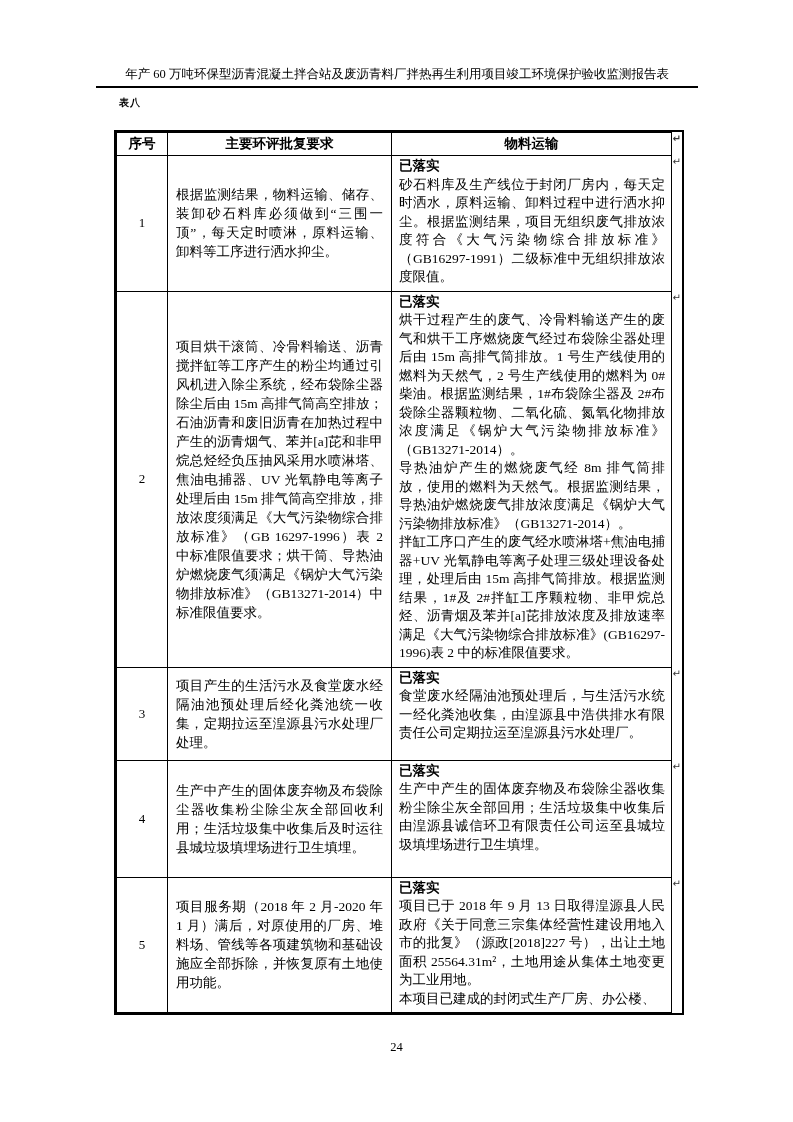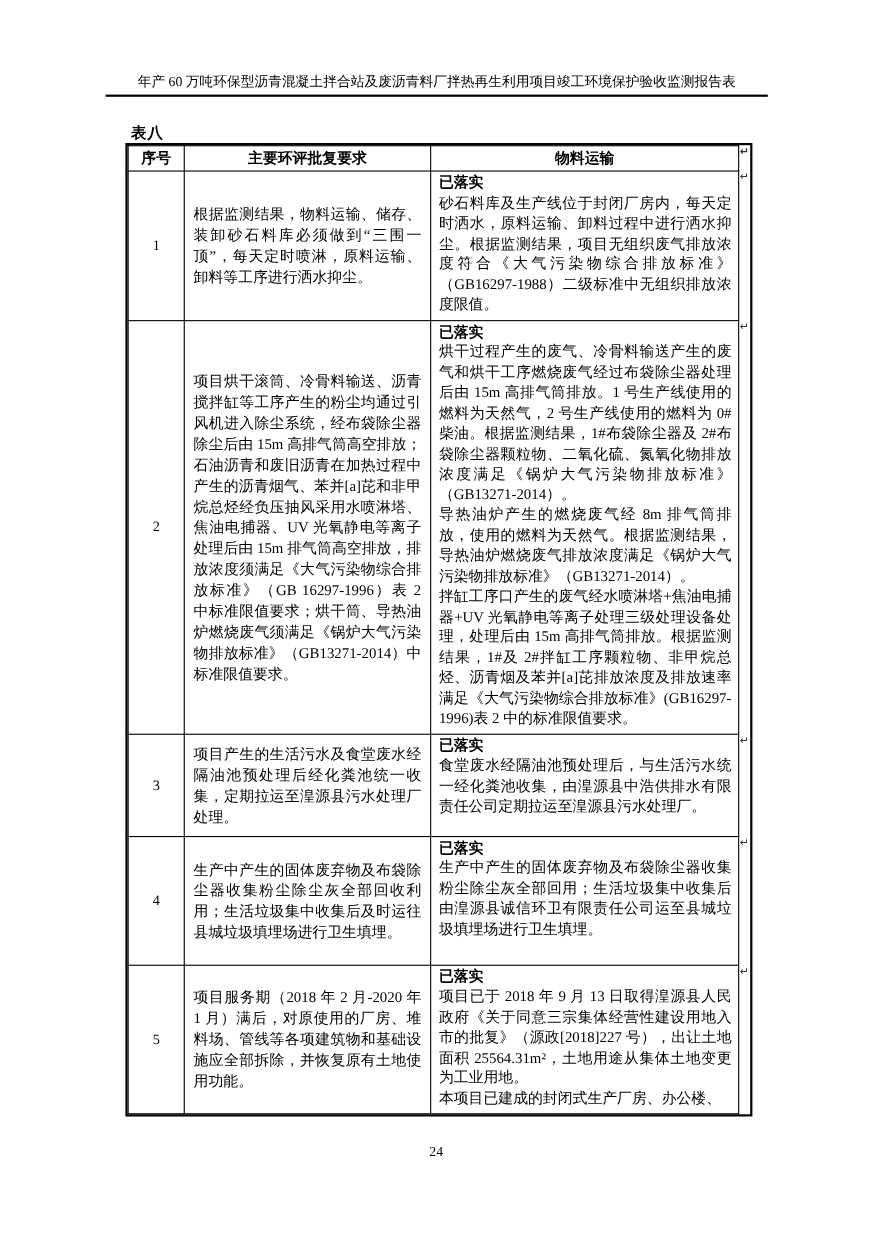--- a/index.html
+++ b/index.html
@@ -9,22 +9,22 @@
     position:relative;
     font-family:"Liberation Serif","DejaVu Serif",serif;
     color:#000;
   }
   .page-header {
     position:absolute; top:50px; left:96px; width:602px;
     text-align:center; font-size:12.5px; line-height:16px;
     padding-bottom:4px; border-bottom:2px solid #000;margin-top:16px;
   }
   .section-label {
-    position:absolute; top:112px; left:119px;
-    font-size:14px; font-weight:bold; letter-spacing:1px;
+    position:absolute; top:96px; left:119px;
+    font-size:10px; font-weight:bold; letter-spacing:1px;
   }
   .outer-box {
     position:absolute; top:130px; left:114px; width:566px;
     border:2px solid #000;
     background:#fff;
   }
   .box-title {
     font-size:14.5px; font-weight:bold;
     padding:4px 6px 1px 7px; line-height:20px;
   }
@@ -94,21 +94,21 @@
         <th>主要环评批复要求</th>
         <th><span>物料运输</span><span class="pmark">↵</span></th>
       </tr>
 
       <tr class="h1">
         <td class="no">1</td>
         <td class="req">根据监测结果，物料运输、储存、装卸砂石料库必须做到“三围一顶”，每天定时喷淋，原料运输、卸料等工序进行洒水抑尘。</td>
         <td class="impl">
           <span class="pmark">↵</span>
           <div class="status">已落实</div>
-          <div class="para">砂石料库及生产线位于封闭厂房内，每天定时洒水，原料运输、卸料过程中进行洒水抑尘。根据监测结果，项目无组织废气排放浓度符合《大气污染物综合排放标准》（GB16297-1988）二级标准中无组织排放浓度限值。</div>
+          <div class="para">砂石料库及生产线位于封闭厂房内，每天定时洒水，原料运输、卸料过程中进行洒水抑尘。根据监测结果，项目无组织废气排放浓度符合《大气污染物综合排放标准》（GB16297-1991）二级标准中无组织排放浓度限值。</div>
         </td>
       </tr>
 
       <tr class="h2">
         <td class="no">2</td>
         <td class="req">项目烘干滚筒、冷骨料输送、沥青搅拌缸等工序产生的粉尘均通过引风机进入除尘系统，经布袋除尘器除尘后由 15m 高排气筒高空排放；石油沥青和废旧沥青在加热过程中产生的沥青烟气、苯并[a]芘和非甲烷总烃经负压抽风采用水喷淋塔、焦油电捕器、UV 光氧静电等离子处理后由 15m 排气筒高空排放，排放浓度须满足《大气污染物综合排放标准》（GB 16297-1996）表 2 中标准限值要求；烘干筒、导热油炉燃烧废气须满足《锅炉大气污染物排放标准》（GB13271-2014）中标准限值要求。</td>
         <td class="impl">
           <span class="pmark">↵</span>
           <div class="status">已落实</div>
           <div class="para">烘干过程产生的废气、冷骨料输送产生的废气和烘干工序燃烧废气经过布袋除尘器处理后由 15m 高排气筒排放。1 号生产线使用的燃料为天然气，2 号生产线使用的燃料为 0#柴油。根据监测结果，1#布袋除尘器及 2#布袋除尘器颗粒物、二氧化硫、氮氧化物排放浓度满足《锅炉大气污染物排放标准》（GB13271-2014）。</div>

